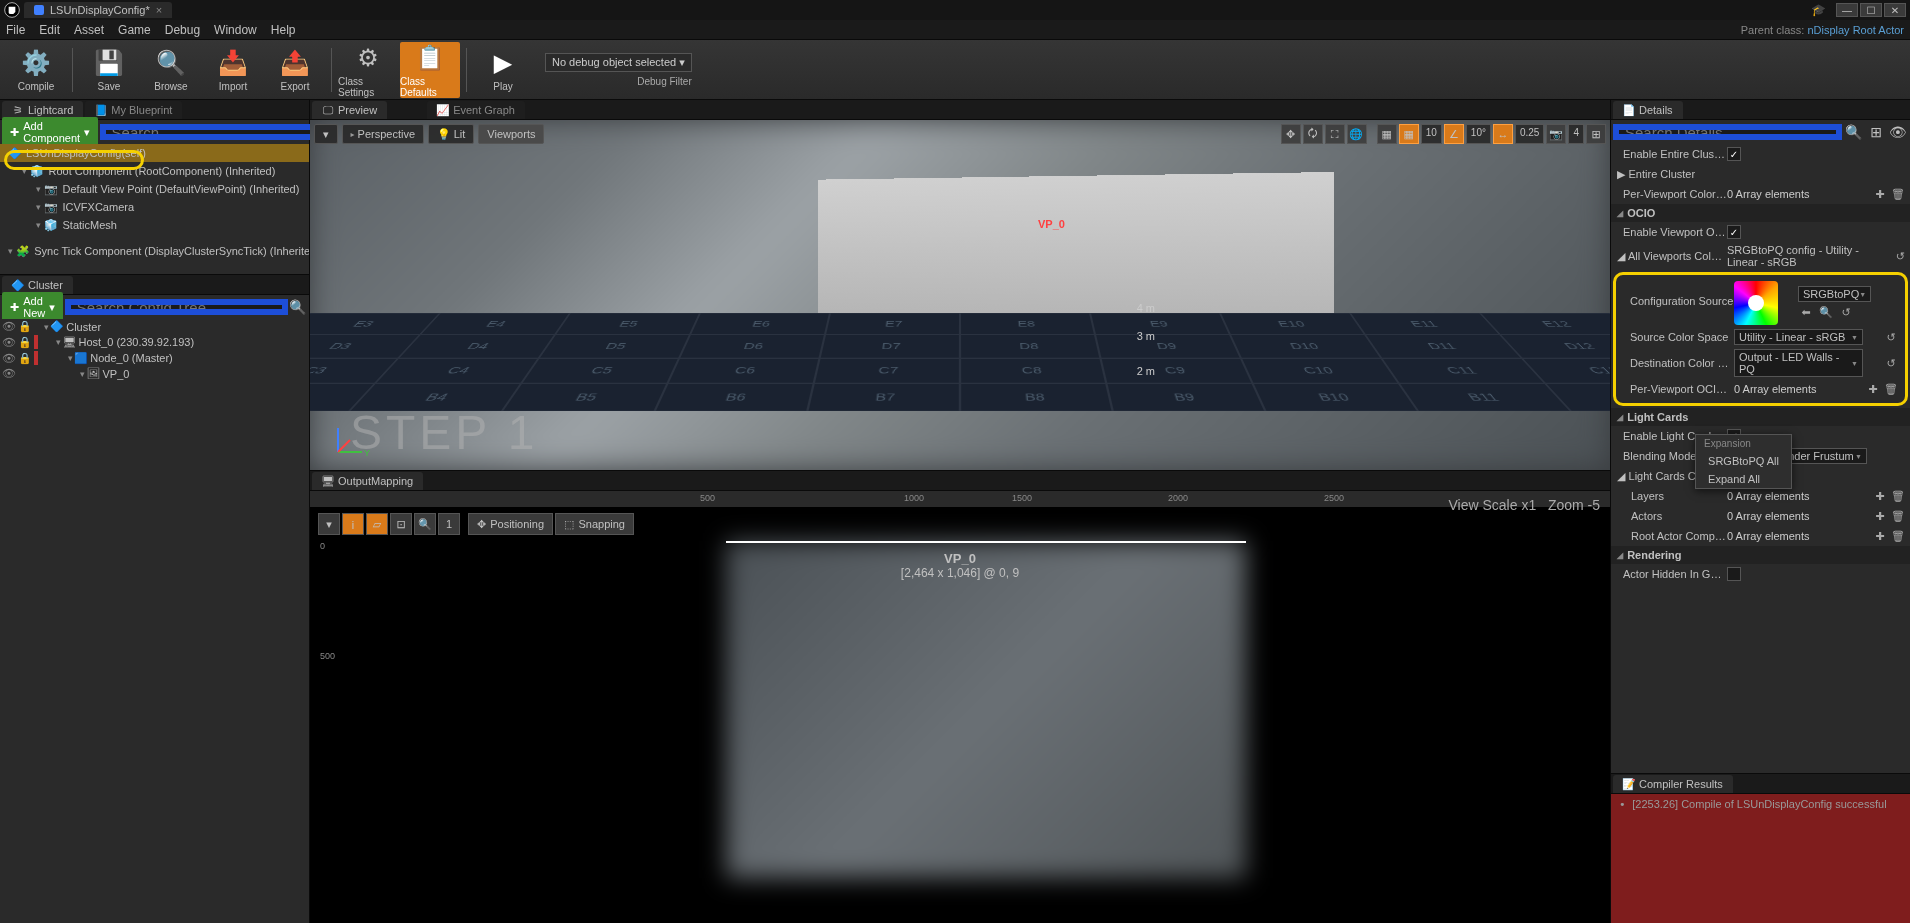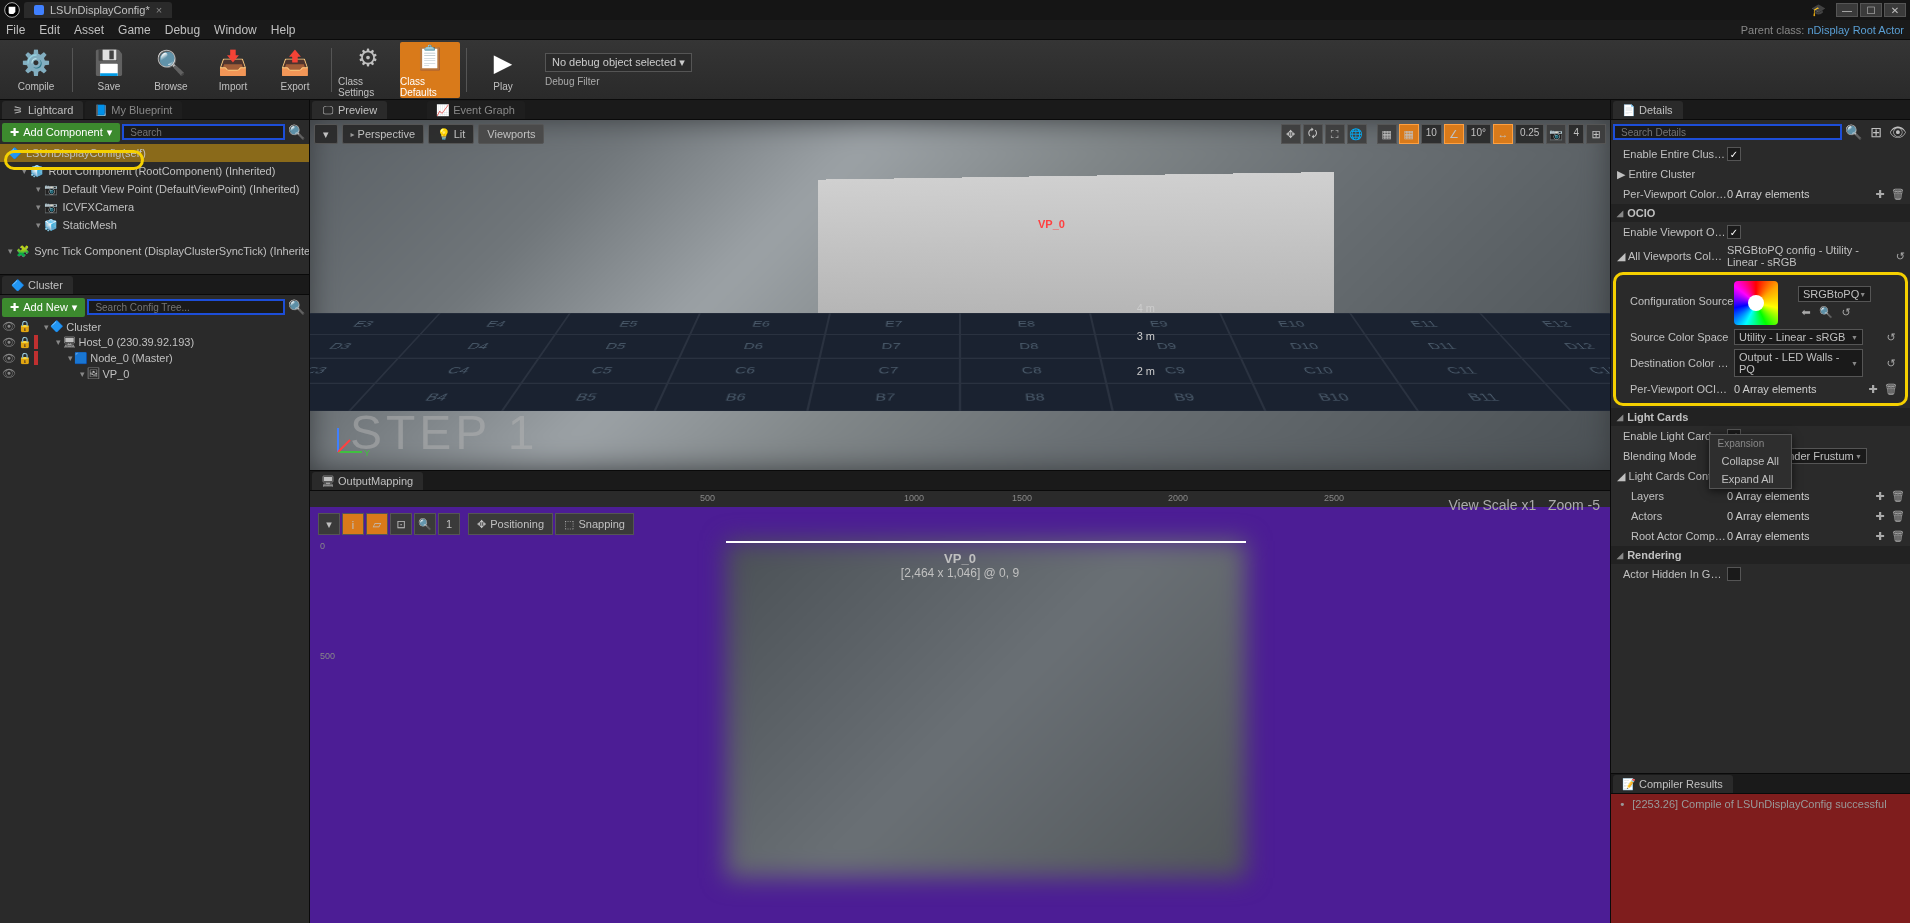--- a/index.html
+++ b/index.html
@@ -18,40 +18,40 @@
 .menubar .right { margin-left:auto; font-size:11px; color:#888;}
 .menubar .right .cls { color:#5a9fd4;}
 
 
 .toolbar { height: 60px; background: linear-gradient(#353535,#2a2a2a); display: flex; align-items: center; padding: 0 6px; gap: 2px; border-bottom:1px solid #0a0a0a;}
 .toolbtn { display:flex; flex-direction:column; align-items:center; justify-content:center; width:60px; height:56px; cursor:pointer; border-radius:2px;}
 .toolbtn .ico { width:32px; height:32px; display:flex; align-items:center; justify-content:center; font-size:24px;}
 .toolbtn .lbl { font-size:10px; margin-top:2px;}
 .toolsep { width:1px; height:44px; background:#555; margin:0 4px;}
 .class-defaults { background:#d97a1a !important; color:#fff;}
-.debug-filter { display:flex; flex-direction:column; align-items:flex-start; justify-content:center; margin-left:10px;}
+.debug-filter { display:flex; flex-direction:column; align-items:flex-end; justify-content:center; margin-left:10px;}
 .debug-sel { background:#2a2a2a; border:1px solid #555; color:#ccc; padding:2px 6px; font-size:11px; min-width:140px;}
 .debug-lbl { font-size:10px; margin-top:4px; color:#aaa;}
 
 
 .main { display:flex; height: calc(100% - 100px); }
 .col-left { width:310px; display:flex; flex-direction:column; border-right:1px solid #0a0a0a;}
 .col-mid { flex:1; display:flex; flex-direction:column;}
 .col-right { width:300px; display:flex; flex-direction:column; border-left:1px solid #0a0a0a;}
 
 
 .panel-tabs { height:20px; background:#1a1a1a; display:flex; align-items:flex-end; border-bottom:1px solid #0a0a0a;}
 .ptab { padding:3px 10px; font-size:11px; background:#2a2a2a; border-radius:3px 3px 0 0; margin-left:2px; display:flex; align-items:center; gap:4px;}
 .ptab.inactive { background:#1e1e1e; color:#888;}
 .ptab .pico { width:12px; height:12px; display:inline-flex; align-items:center; justify-content:center;}
 
 
 .components-bar { height:24px; display:flex; align-items:center; padding:2px; gap:2px; background:#2a2a2a;}
 .green-btn { background:#3c8a2e; color:#fff; padding:3px 8px; font-size:11px; cursor:pointer; display:flex; align-items:center; gap:4px; border-radius:2px;}
-.search-input { flex:1; background:#1a1a1a; border:2px solid #1d4ed8; color:#888; padding:2px 6px; font-size:10px; height:16px;}
+.search-input { flex:1; background:#1a1a1a; border:6px solid #1d4ed8; color:#888; padding:2px 6px; font-size:15px; height:16px;}
 .search-btn { width:20px; height:20px; background:#2a2a2a; display:flex; align-items:center; justify-content:center; font-size:14px; cursor:pointer;}
 
 .tree { flex:1; background:#2a2a2a; overflow-y:auto;}
 .tree-item { padding:2px 4px; font-size:11px; display:flex; align-items:center; gap:4px; cursor:pointer; white-space:nowrap;}
 .tree-item.selected { background:#8a6a1a;}
 .tree-item .indent { display:inline-block;}
 .tree-item .ti-ico { width:14px; height:14px; display:inline-flex; align-items:center; justify-content:center; font-size:11px;}
 .yellow-circle { border:3px solid #f5d000; border-radius:50%; position:absolute; pointer-events:none;}
 .viewport { flex:1; background:#2a2a2a; position:relative; display:flex; flex-direction:column; overflow:hidden; }
 .vp-toolbar { position:absolute; top:4px; left:4px; right:4px; display:flex; gap:4px; z-index:10;}
@@ -77,21 +77,21 @@
 .vp-dist { position:absolute; right:35%; color:#ccc; font-size:11px;}
 
 
 .outmap-panel { height:290px; display:flex; flex-direction:column; border-top:1px solid #0a0a0a;}
 .outmap-ruler { height:16px; background:#2a2a2a; position:relative; font-size:9px; color:#888; overflow:hidden;}
 .outmap-ruler span { position:absolute; top:2px;}
 .outmap-toolbar { position:absolute; top:22px; left:8px; display:flex; gap:2px; z-index:5;}
 .om-btn { width:22px; height:22px; background:#3a3a3a; border:1px solid #555; cursor:pointer; display:flex; align-items:center; justify-content:center; font-size:11px;}
 .om-btn.active { background:#d97a1a;}
 .om-chip { background:#3a3a3a; border:1px solid #555; padding:3px 8px; font-size:11px; cursor:pointer; display:flex; align-items:center; gap:4px;}
-.outmap-canvas { flex:1; position:relative; background:#4c1d95; overflow:hidden;}
+.outmap-canvas { flex:1; position:relative; background:#000000; overflow:hidden;}
 .outmap-info { position:absolute; top:6px; right:10px; font-size:14px; color:#aaa;}
 .outmap-vruler { position:absolute; left:0; top:30px; bottom:0; width:28px; font-size:9px; color:#888;}
 .outmap-vruler span { position:absolute; left:10px;}
 .outmap-region { position:absolute; left:32%; top:50px; width:40%; height:78%; background:linear-gradient(135deg,#4a5055,#6a7075,#505558); filter:blur(12px); }
 .outmap-region-border { position:absolute; left:32%; top:50px; width:40%; height:78%; border-top:2px solid #fff;}
 .outmap-lbl { position:absolute; left:50%; top:60px; transform:translateX(-50%); text-align:center; font-size:12px;}
 .outmap-lbl b { font-size:13px;}
 
 
 .cluster-panel { height:290px; border-top:1px solid #0a0a0a; display:flex; flex-direction:column;}
@@ -628,21 +628,21 @@
       <div class="dcat">Rendering</div>
       <div class="drow">
           <span class="dlabel">Actor Hidden In Game</span>
         <span class="dval">
             <span class="dcheck"></span>
           </span>
         </div>
 
       <div class="context-menu" style="top:290px; right:118px;">
         <div class="cm-title">Expansion</div>
-        <div class="cm-item">Collapse All</div>
+        <div class="cm-item">SRGBtoPQ All</div>
         <div class="cm-item">Expand All</div>
       </div>
     </div>
 
     <div class="compiler-panel" style="height:150px;">
       <div class="panel-tabs">
         <div class="ptab">
           <span class="pico">📝</span>
           <span>Compiler Results</span>
         </div>

